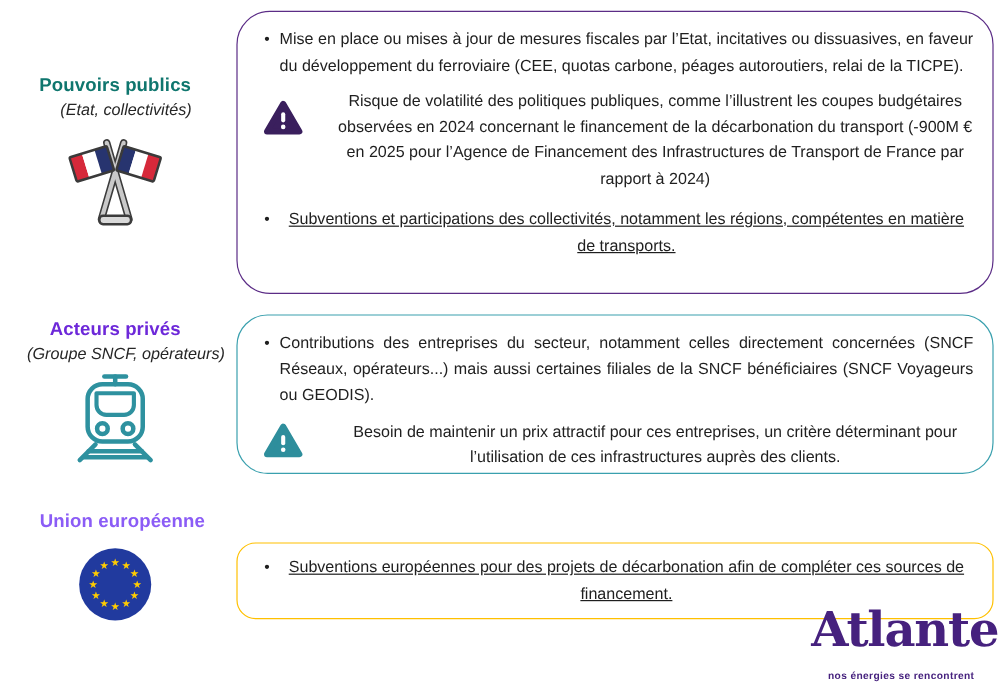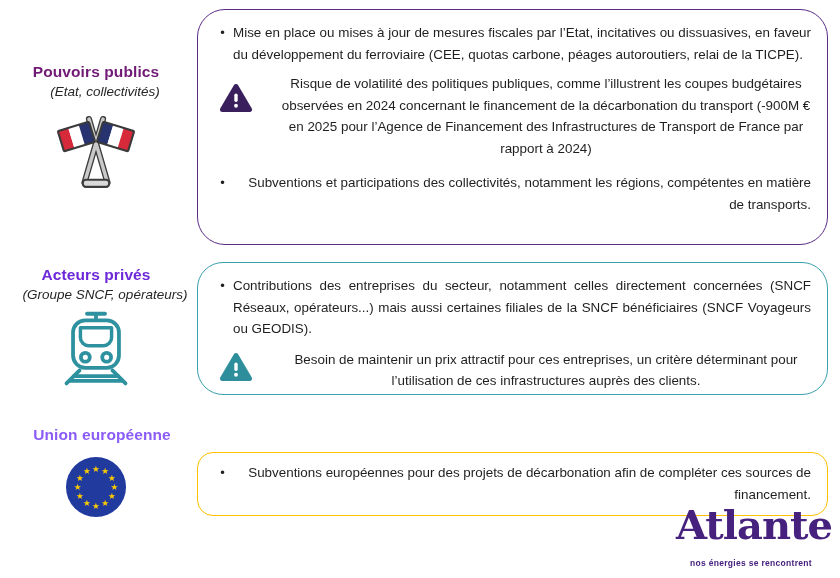--- a/index.html
+++ b/index.html
@@ -3,34 +3,34 @@
 <meta charset="utf-8">
 <style>
   html,body{margin:0;padding:0;background:#fff;}
   .canvas{
     position:relative;width:840px;height:578px;background:#fff;overflow:hidden;
     font-family:"Liberation Sans",sans-serif;color:#1f1f1f;
   }
   
   .side{position:absolute;left:0;width:192px;text-align:center;}
   .side-title{font-weight:700;font-size:15.5px;letter-spacing:.1px;}
-  .t-purple{color:#701a75;text-align:center;}
+  .t-purple{color:#0f766e;text-align:center;}
   .t-teal{color:#6d28d9;}
   .t-gold{color:#8b5cf6;padding-left:12px;}
   .side-sub{font-style:italic;font-size:13.5px;color:#262626;margin-top:3px;margin-left:18px;}
   .side-icon{margin-top:6px;line-height:0;}
   
   .box{position:absolute;left:197px;width:631px;box-sizing:border-box;background:#fff;}
   .box-purple{top:9px;height:236px;border:1.6px solid #5B2C86;border-radius:28px;padding:12px 16px 10px 14px;}
   .box-teal{top:262px;height:133px;border:1.6px solid #3AA0AE;border-radius:26px;padding:12px 16px 10px 14px;}
   .box-gold{top:452px;height:64px;border:1.6px solid #FFC000;border-radius:16px;padding:9px 16px 8px 14px;}
   .bullet{display:flex;align-items:flex-start;}
   .marker{flex:0 0 21px;text-align:center;font-size:13px;line-height:21.5px;color:#1f1f1f;}
   .btext{margin:0;flex:1;font-size:13.4px;line-height:21.5px;text-align:justify;}
-  .btext.no-just{text-align:right;}
+  .btext.no-just{text-align:center;text-decoration:underline;}
   .warnrow{display:flex;align-items:flex-start;margin:8px 0 6px 7px;}
   .warn-icon{flex:0 0 34px;margin-top:10px;line-height:0;}
   .wtext{margin:0 0 0 28px;flex:1;font-size:13.4px;line-height:21.5px;text-align:center;}
   .mt14{margin-top:13px;}
   .mt10{margin-top:9px;}
   
   .logo{position:absolute;right:14px;bottom:10px;width:150px;text-align:center;color:#46217E;}
   .logo-word{font-family:"DejaVu Serif",serif;font-weight:700;font-size:40px;line-height:30px;letter-spacing:-1px;}
   .logo-tag{font-size:8.5px;font-weight:700;letter-spacing:.3px;margin-top:18px;}
 </style>

